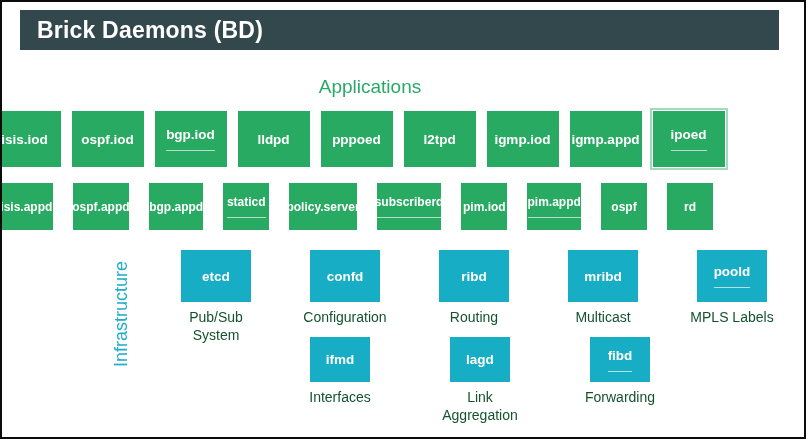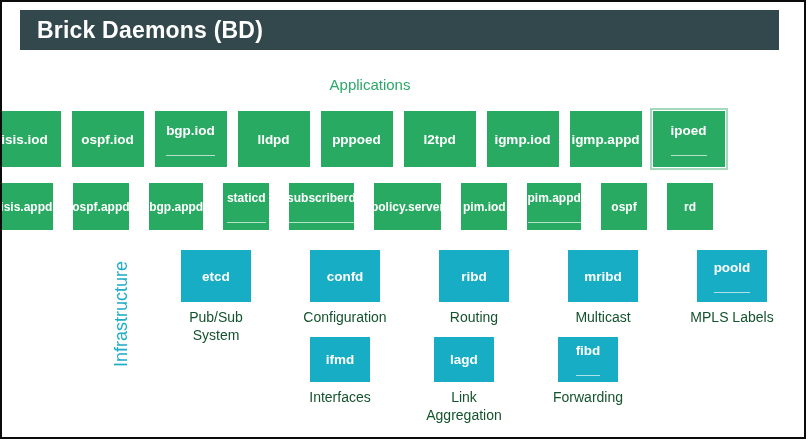--- a/index.html
+++ b/index.html
@@ -10,43 +10,43 @@
     position:absolute; left:0; top:0; width:806px; height:439px;
     border:2px solid #0b0b0b; box-sizing:border-box; pointer-events:none;
   }
   .header {
     position:absolute; left:20px; top:10px; width:759px; height:40px;
     background:#33484c; display:flex; align-items:center; padding-left:17px; box-sizing:border-box;
   }
   .header span { color:#ffffff; font-size:23px; font-weight:bold; letter-spacing:0.2px; }
   .apps-label {
     position:absolute; left:0; top:76px; width:740px; text-align:center;
-    color:#2aa968; font-size:15px;
+    color:#2aa968; font-size:19px;
   }
   .row { position:absolute; left:0; width:713px; display:flex; justify-content:center; }
   .apps-row1 { top:111px; gap:11px; }
   .apps-row2 { top:183px; gap:20px; }
   .gbox {
     background:#29aa62; color:#fff; font-weight:bold;
     display:flex; align-items:center; justify-content:center;
     box-sizing:border-box; text-align:center;
   }
   .apps-row1 .gbox { height:56px; min-width:72px; padding:0 6px; font-size:13.5px; }
   .apps-row2 .gbox { height:47px; min-width:46px; padding:0 8px; font-size:12px; }
   .gbox.hl { outline:2px solid #a5d9bd; outline-offset:1px; }
-  .u { border-bottom:1.5px solid rgba(255,255,255,0.65); padding-bottom:17px; }
+  .u { border-bottom:1.5px solid rgba(255,255,255,0.65); padding-bottom:8px; }
   .infra-label {
     position:absolute; left:104px; top:248px; width:34px; height:132px;
     display:flex; align-items:center; justify-content:center;
     color:#1fadc7; font-size:18px;
     writing-mode:vertical-rl; transform:rotate(180deg);
   }
   .irow { position:absolute; display:flex; align-items:flex-start; }
   .infra-row1 { left:158px; top:250px; gap:13px; }
-  .infra-row2 { left:282px; top:337px; gap:8px; }
+  .infra-row2 { left:282px; top:337px; gap:24px; }
   .icol { display:flex; flex-direction:column; align-items:center;justify-content:space-between; }
   .ibox {
     background:#16adc5; color:#fff; font-weight:bold; font-size:13.5px;
     display:flex; align-items:center; justify-content:center; box-sizing:border-box;
   }
   .infra-row1 .ibox { width:70px; height:52px; }
   .infra-row2 .ibox { width:60px; height:45px; }
   .icaption {
     margin-top:6px; width:116px; text-align:center; color:#14532d;
     font-size:14px; line-height:1.32; white-space:pre-line;
@@ -98,24 +98,24 @@
       <div class="gbox">
         <span class="">ospf.appd</span>
       </div>
       <div class="gbox">
         <span class="">bgp.appd</span>
       </div>
       <div class="gbox">
         <span class="u">staticd</span>
       </div>
       <div class="gbox">
-        <span class="u">subscriberd</span>
+        <span class="">policy.server</span>
       </div>
       <div class="gbox">
-        <span class="">policy.server</span>
+        <span class="u">subscriberd</span>
       </div>
       <div class="gbox">
         <span class="">pim.iod</span>
       </div>
       <div class="gbox">
         <span class="u">pim.appd</span>
       </div>
       <div class="gbox">
         <span class="">ospf</span>
       </div>

